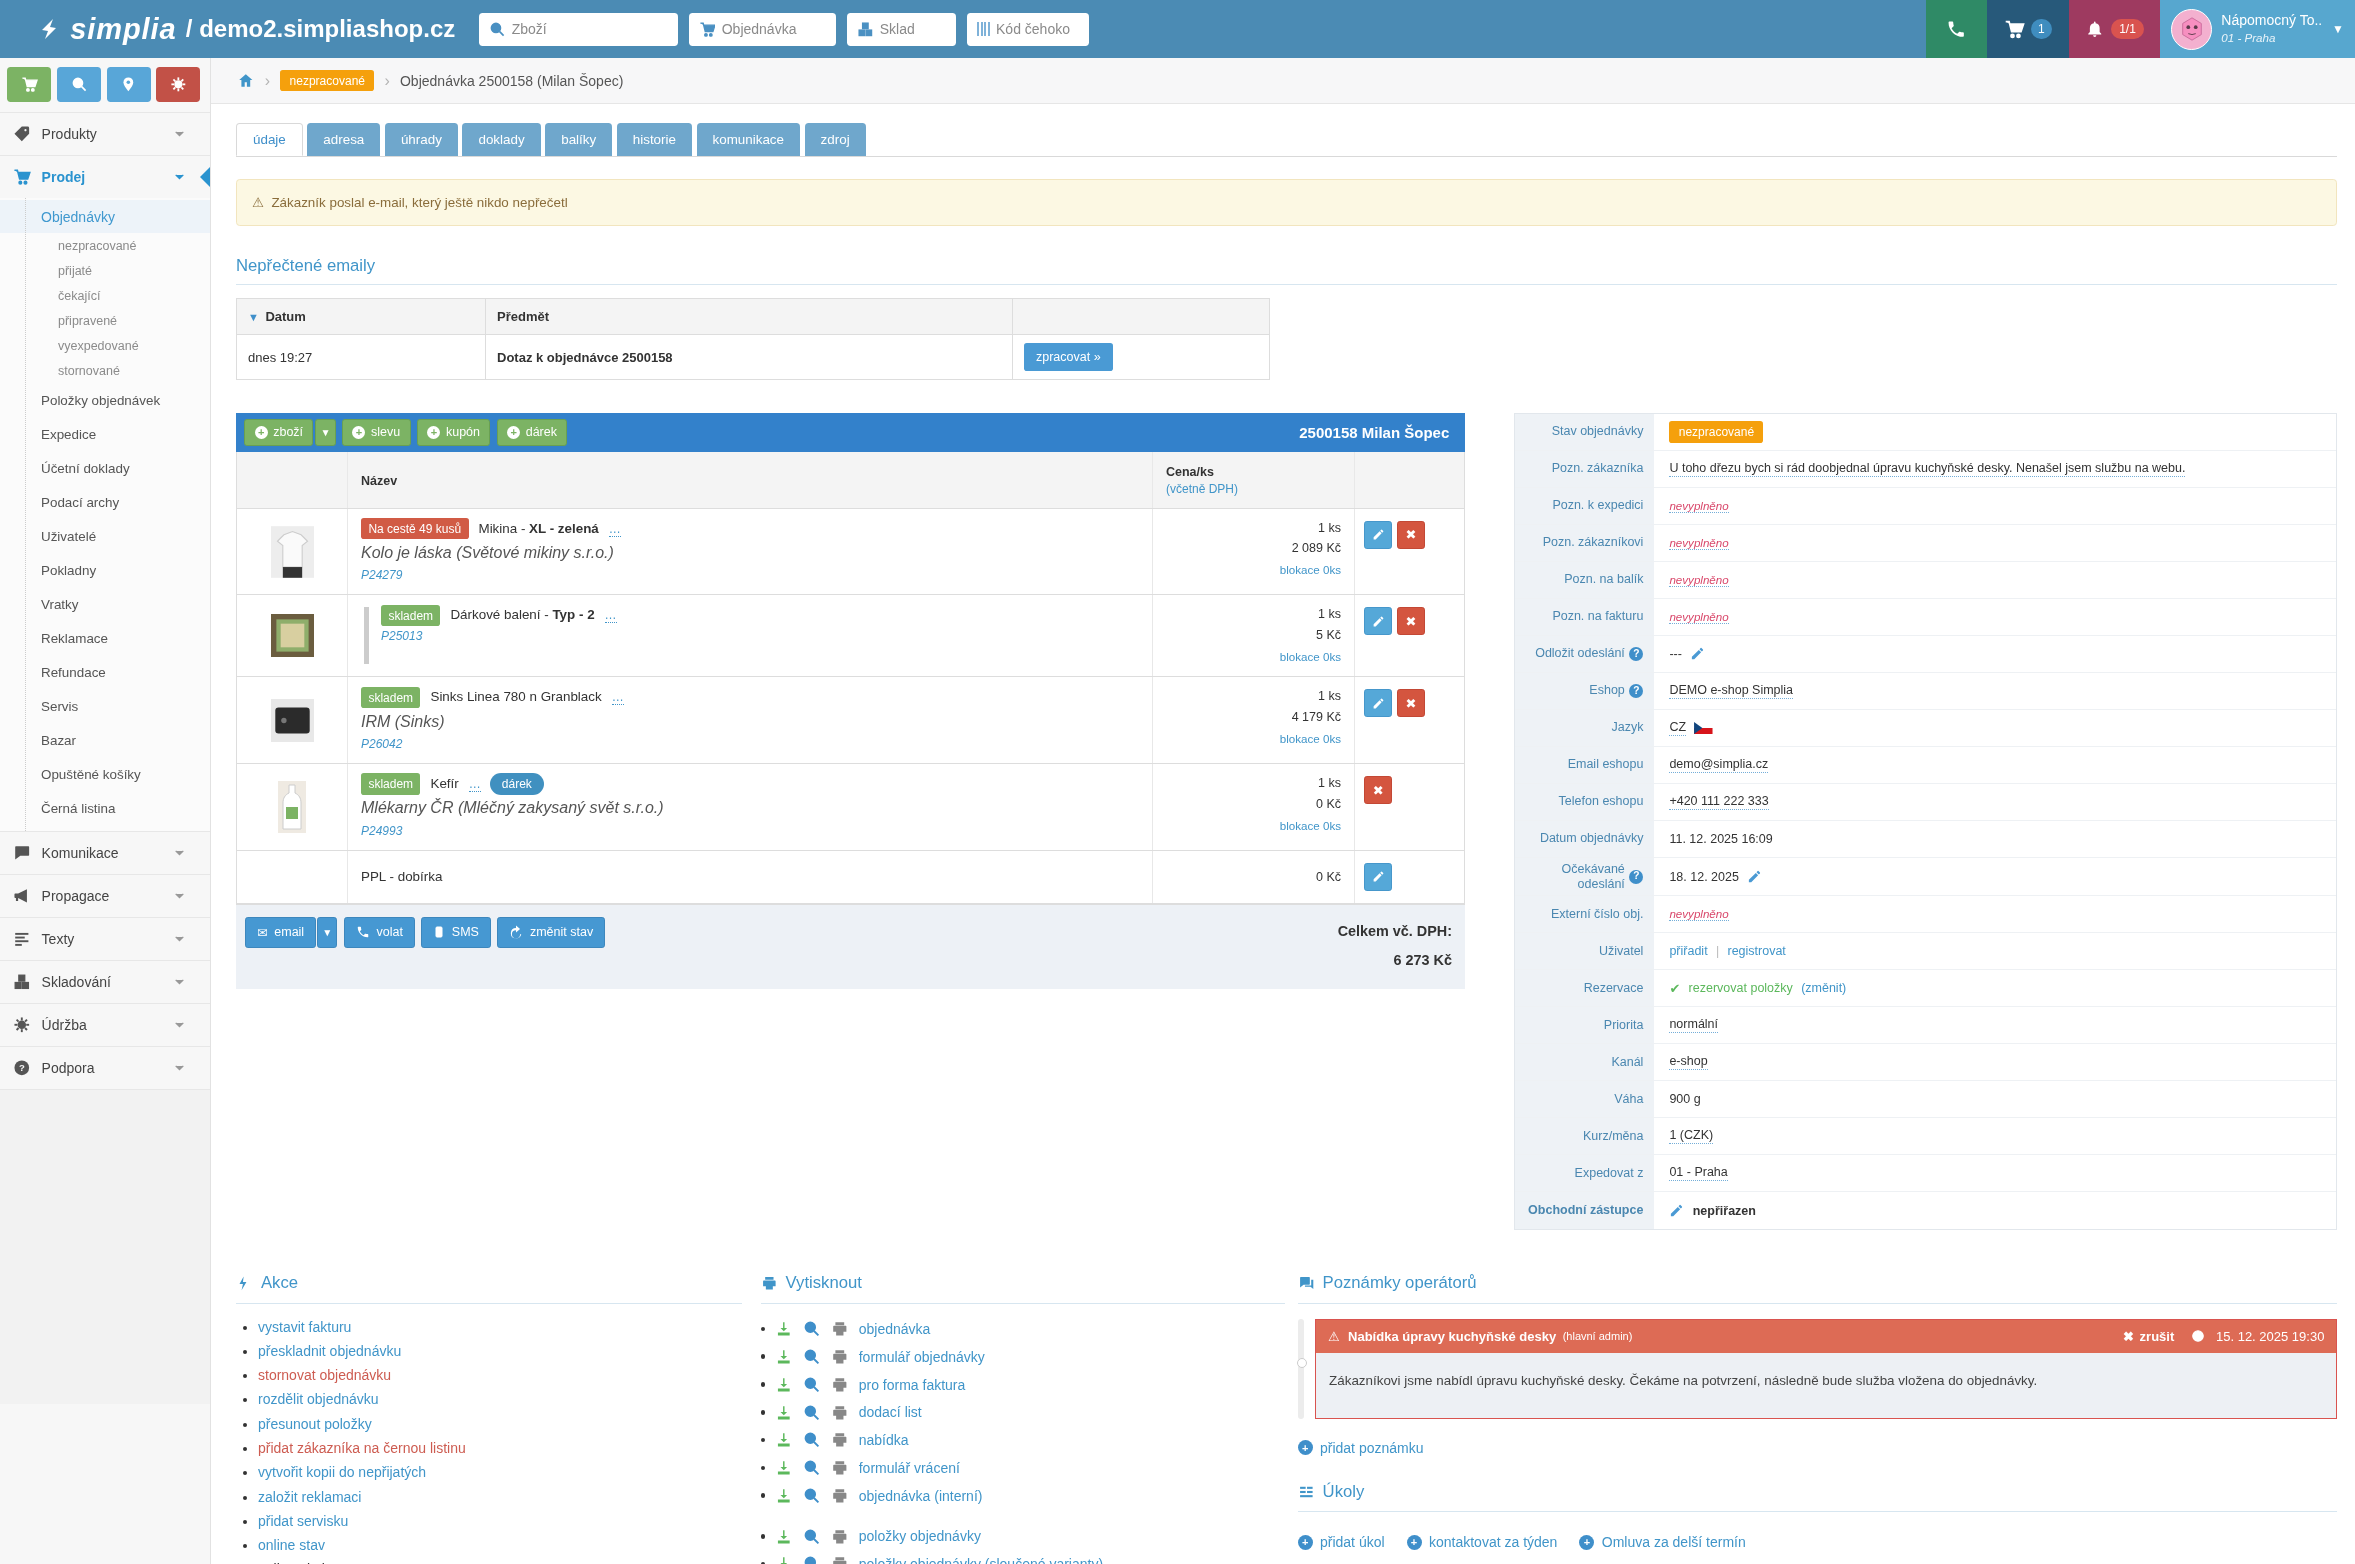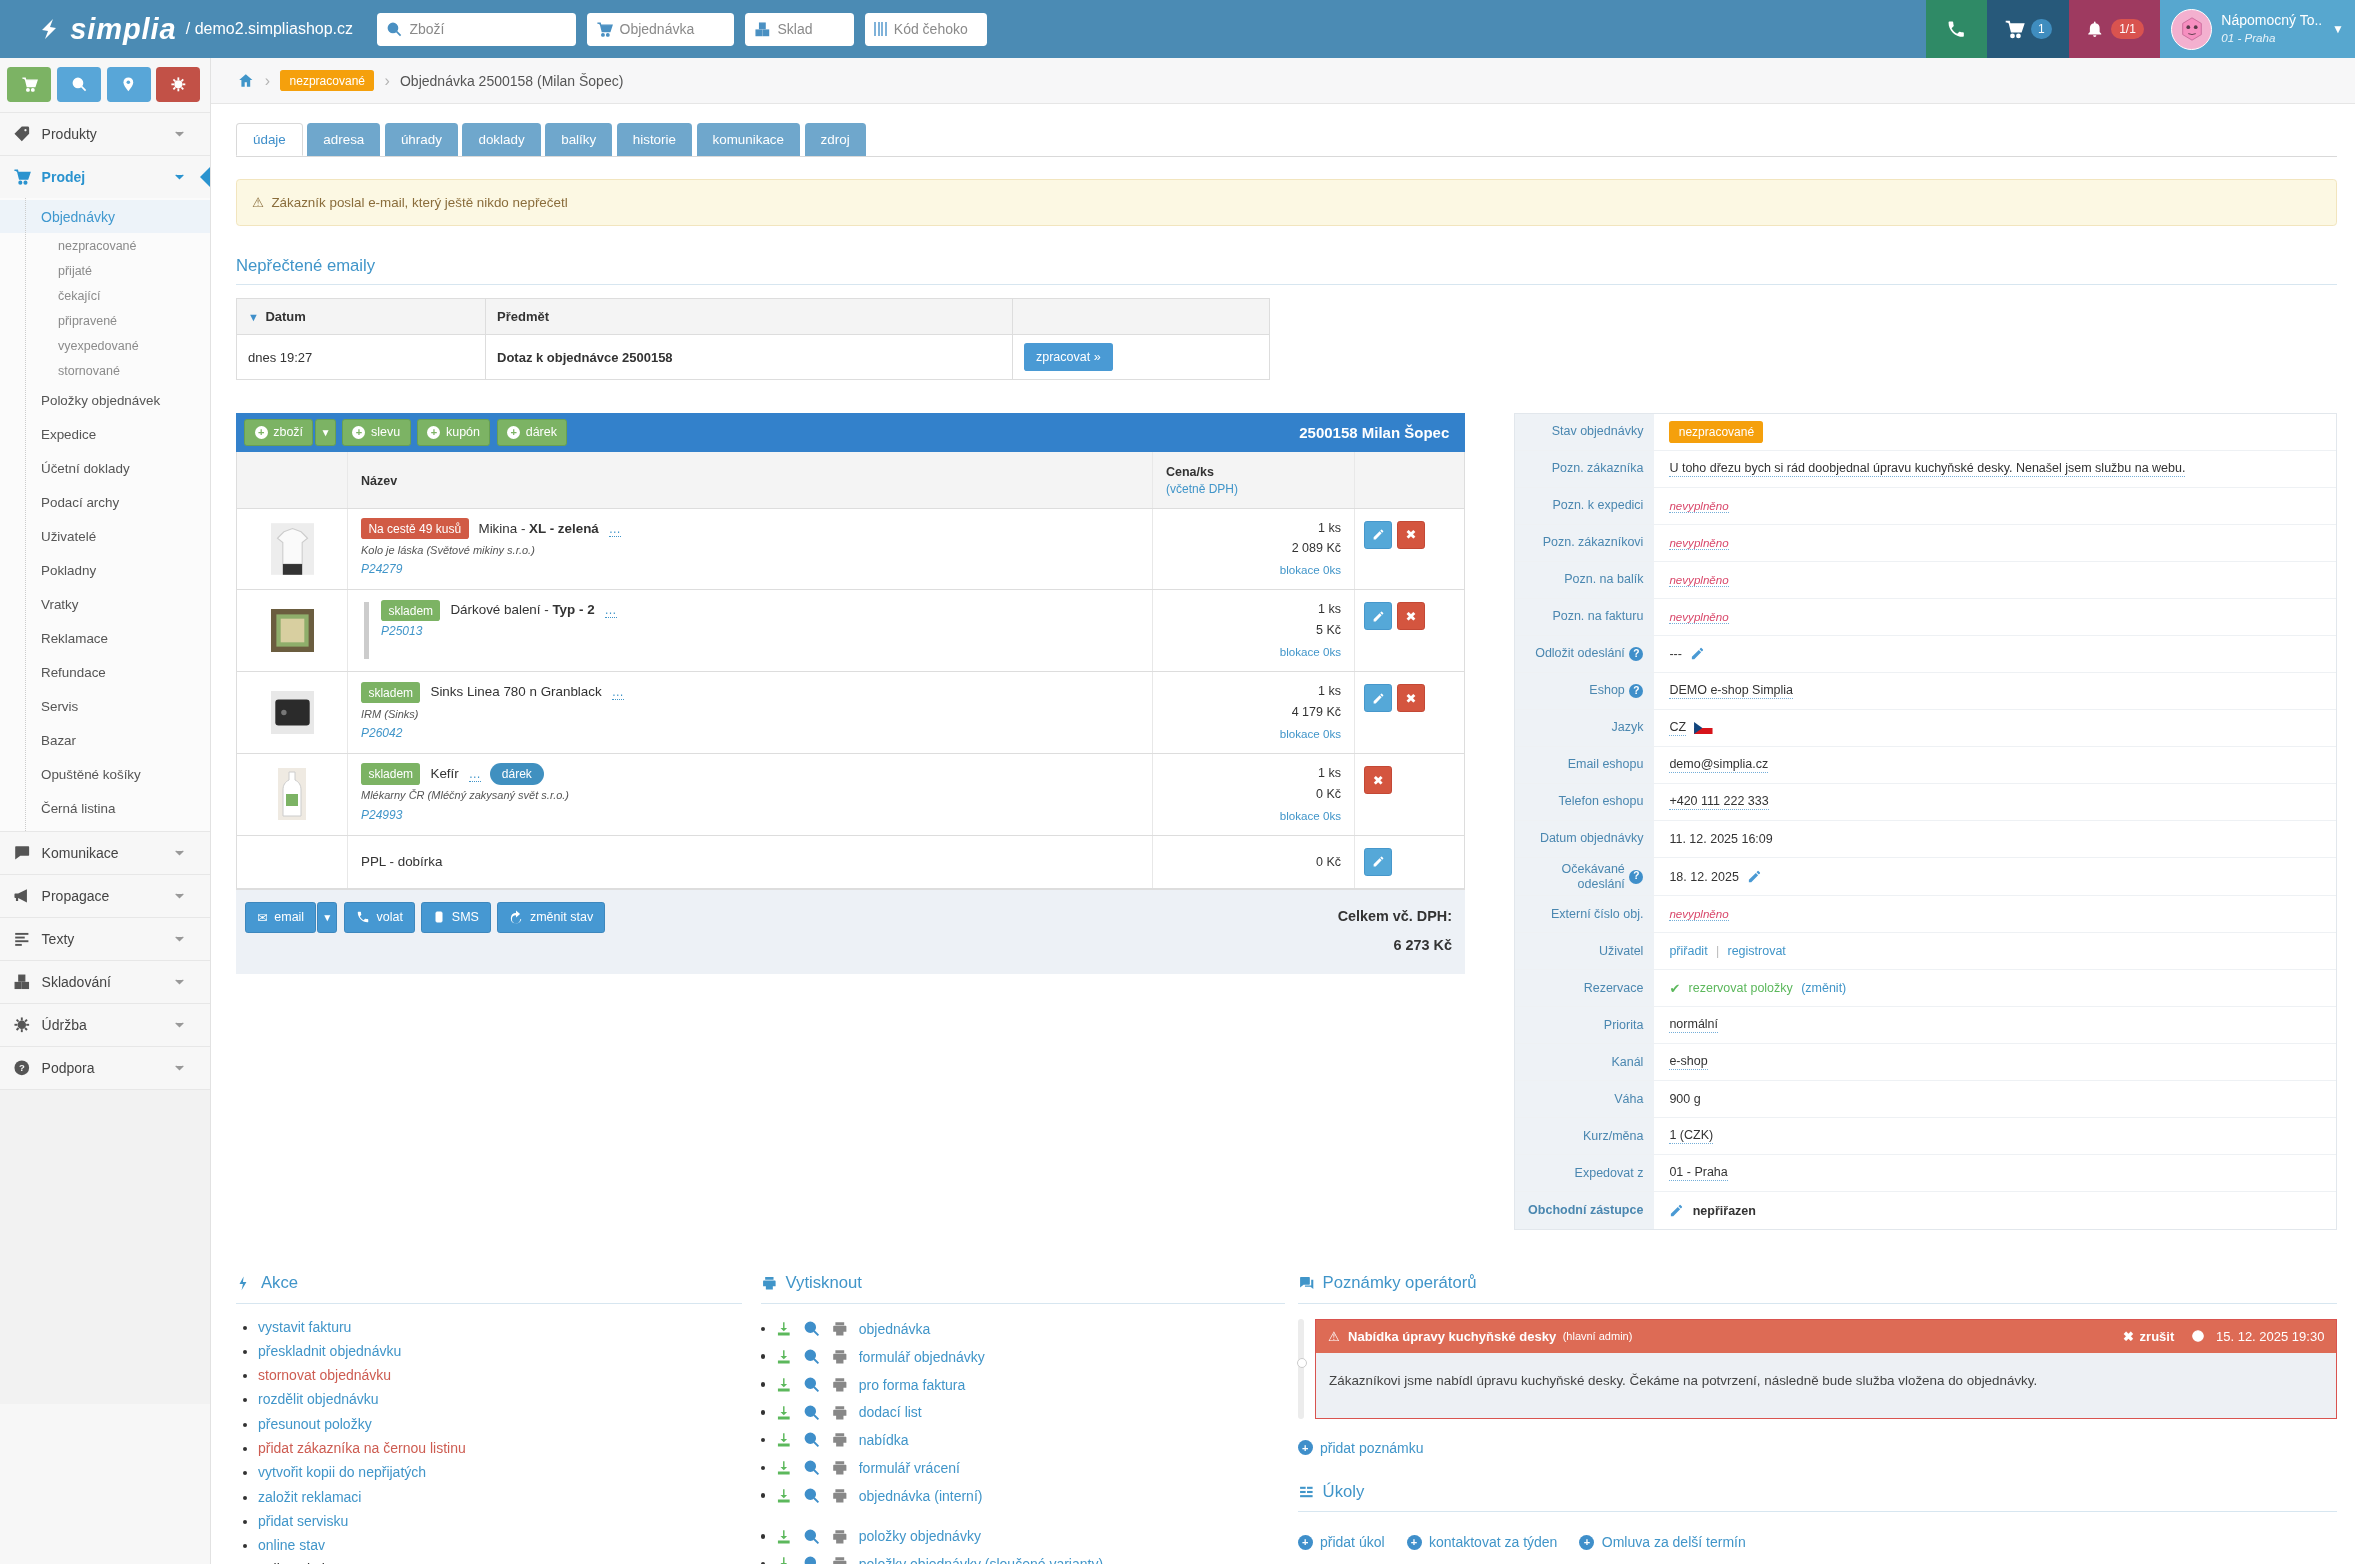--- a/index.html
+++ b/index.html
@@ -6,21 +6,21 @@
   body{width:2355px;height:1565px;overflow:hidden;background:#fff;color:#333;
        font-family:"Liberation Sans",sans-serif;font-size:13px;}
   .i{width:16.7px;height:16.7px;fill:currentColor;display:inline-block;vertical-align:middle;flex-shrink:0;}
   a{text-decoration:none;cursor:pointer;}
   .lb{color:#4095c9;} .lr{color:#cd5c51;}
 
   
   .topbar{height:58px;background:#4b8bb4;display:flex;align-items:center;}
   .logo{display:flex;align-items:center;color:#fff;margin-left:37px;gap:9.3px;}
   .logo .name{font-size:29px;font-weight:bold;font-style:italic;letter-spacing:0.9px;}
-  .logo .domain{font-size:16px;font-weight:400;}
+  .logo .domain{font-size:24px;font-weight:700;}
   .searches{display:flex;gap:11px;margin-left:24px;}
   .sbox{background:#fff;border-radius:3.7px;height:33px;display:flex;align-items:center;padding:0 9.3px;}
   .sbox .i{color:#4a90c2;margin-right:6.5px;}
   .sbox input{border:none;outline:none;font-size:14px;color:#555;width:100%;font-family:inherit;background:transparent;}
   .sbox input::placeholder{color:#8a8a8a;opacity:1;}
   .w1{width:199px}.w2{width:147px}.w3{width:109px}.w4{width:122px}
   .barcode{width:16px;height:14px;margin-right:6.5px;background:repeating-linear-gradient(90deg,#7fb2d9 0 1.9px,transparent 1.9px 3.7px);}
   .tb-right{margin-left:auto;display:flex;height:58px;}
   .tb-block{display:flex;align-items:center;justify-content:center;color:#fff;cursor:pointer;}
   .tb-phone{width:61px;background:#2f8a66;}
@@ -101,21 +101,21 @@
   .col-act{width:109px;padding:12px 9.3px;display:flex;gap:4.6px;align-items:flex-start;}
   .hname{font-weight:bold;padding-top:22px;}
   .hprice{padding-top:13px;}
   .hprice .sub{font-weight:normal;color:#4095c9;font-size:12px;margin-top:2.8px;}
   .badge-red{background:#d15b45;color:#fff;padding:3.7px 7.4px;border-radius:2.8px;font-size:12px;}
   .badge-green{background:#7cb364;color:#fff;padding:3.7px 7.4px;border-radius:2.8px;font-size:12px;}
   .pill-blue{background:#4090c0;color:#fff;padding:3.7px 12px;border-radius:11px;font-size:12px;}
   .iname{font-size:13.4px;}
   .ibold{font-weight:bold;}
   .more{color:#4095c9;border-bottom:0.9px dotted #4095c9;margin-left:6.5px;font-size:12px;cursor:pointer;}
-  .brand{font-style:italic;color:#555;margin-top:8.3px;font-size:11px;}
+  .brand{font-style:italic;color:#555;margin-top:8.3px;font-size:16px;}
   .pcode{color:#4095c9;font-style:italic;margin-top:6.5px;font-size:12px;display:inline-block;cursor:pointer;}
   .qty{margin-bottom:6.5px;}
   .prc{margin-bottom:8.3px;}
   .blok{color:#4095c9;font-size:11.6px;cursor:pointer;}
   .abtn{width:28px;height:28px;border-radius:2.8px;display:flex;align-items:center;justify-content:center;color:#fff;cursor:pointer;}
   .abtn.edit{background:#55a8d8;border:0.9px solid #4697cb;}
   .abtn.del{background:#d4553f;border:0.9px solid #c34835;font-size:13px;}
   .subitem .col-name{padding-left:33px;position:relative;}
   .subitem .col-name:before{content:"";position:absolute;left:16px;top:12px;bottom:12px;width:4.6px;background:#ccc;}
   .shiprow .col-name{display:flex;align-items:center;font-size:13.4px;}

